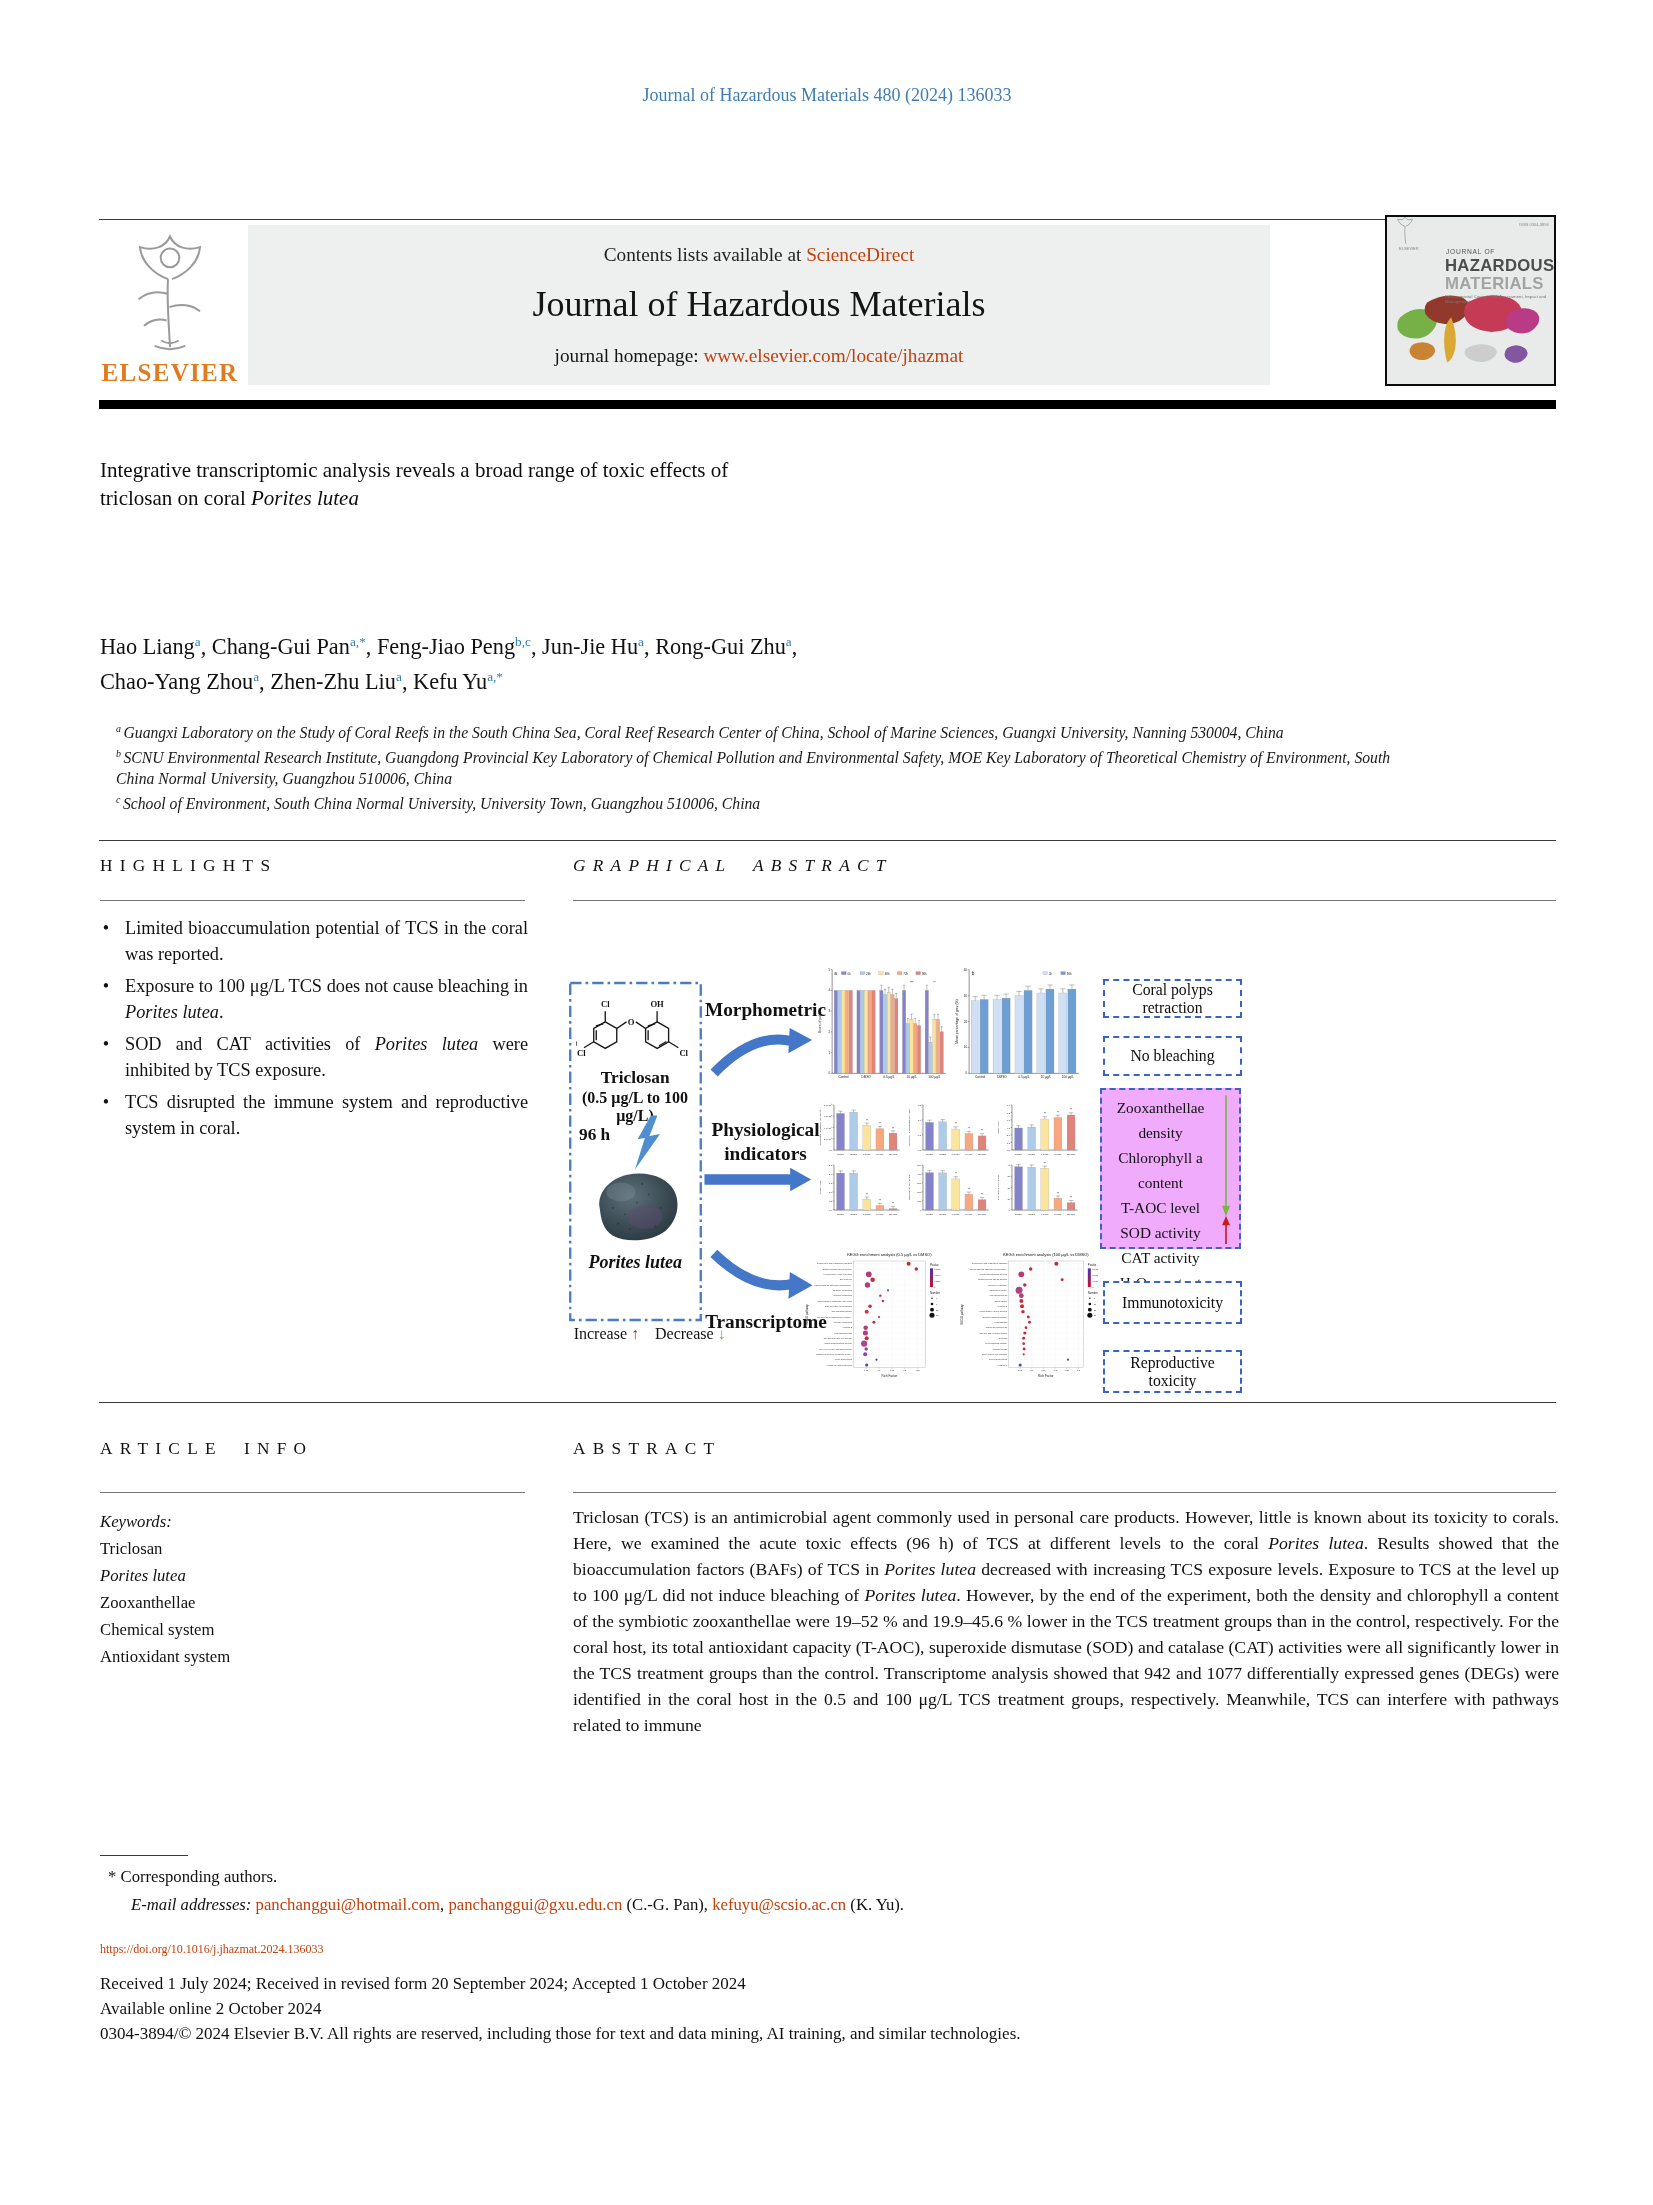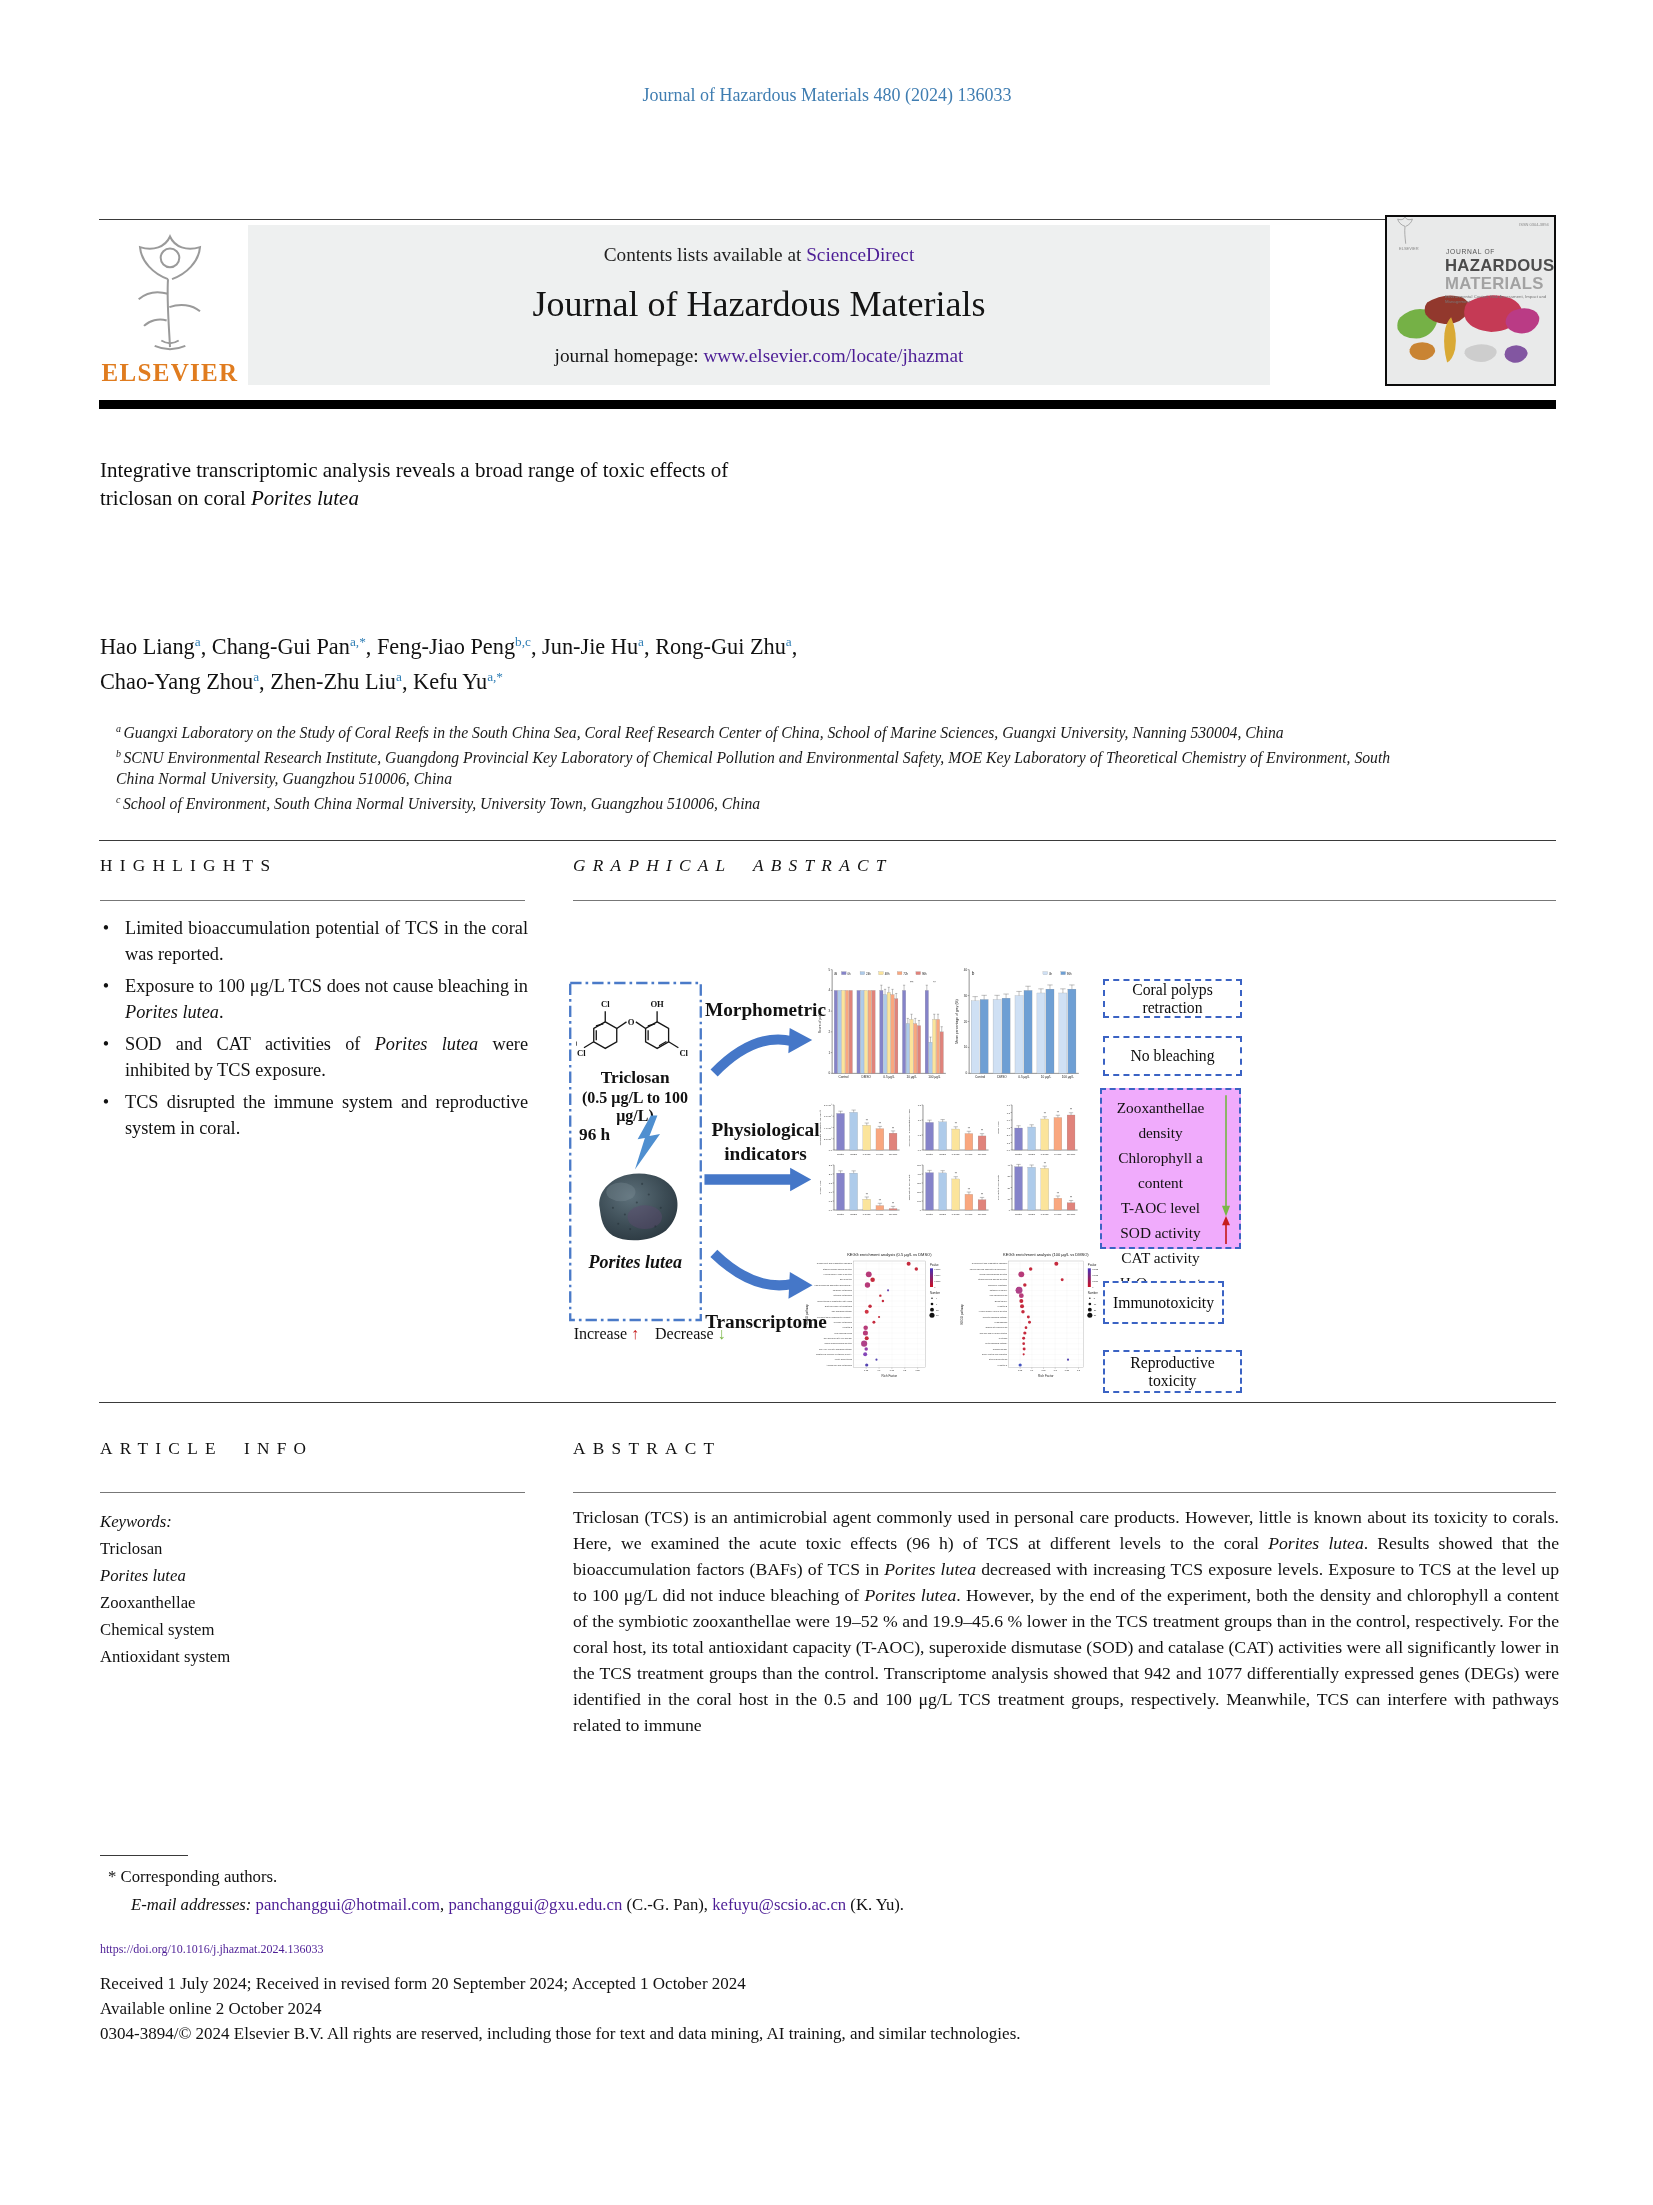--- a/index.html
+++ b/index.html
@@ -1,19 +1,19 @@
 <!DOCTYPE html>
 <html style="font-size:10.7px"><head>
 <meta charset="utf-8">
 <style>
   html,body{margin:0;padding:0;background:#fff;}
   .page{position:relative;width:1654px;height:2205px;background:#ffffff;
         font-family:"Liberation Serif","DejaVu Serif",serif;color:#111;overflow:hidden;}
   .abs{position:absolute;}
-  .lnk{color:#4c1d95;}
+  .lnk{color:#c2410c;}
   em{font-style:italic;}
   .citation{left:0;top:85px;width:1654px;text-align:center;font-size:18px;color:#3f7db1;}
   .rule{position:absolute;background:#3a3a3a;}
   .grayband{left:248px;top:225px;width:1022px;height:160px;background:#eef0f0;text-align:center;}
   .contents-line{margin-top:18.7px;font-size:19.3px;color:#222;}
   .jtitle{margin-top:17.3px;font-size:36px;color:#141414;}
   .homepage{margin-top:20px;font-size:19.3px;color:#141414;}
   .blackbar{left:99px;top:400px;width:1457px;height:8.7px;background:#000;}
   .elslogo{left:100px;top:227px;width:140px;height:160px;}
   .elsword{position:absolute;left:0;bottom:0;width:140px;text-align:center;font-size:25px;
@@ -834,21 +834,21 @@
       <svg style="position:absolute;right:6.7px;top:5.3px;" width="12" height="123" viewBox="0 0 18 184">
         <line x1="9" y1="0" x2="9" y2="168" stroke="#7ab648" stroke-width="2.5"></line>
         <polygon points="3,166 15,166 9,182" fill="#7ab648"></polygon>
       </svg>
       <svg style="position:absolute;right:6.7px;bottom:2.7px;" width="12" height="28" viewBox="0 0 18 42">
         <line x1="9" y1="42" x2="9" y2="12" stroke="#c61e1e" stroke-width="2.5"></line>
         <polygon points="3,14 15,14 9,0" fill="#c61e1e"></polygon>
       </svg>
     </div>
 
-    <div class="gabox" style="left:540px;top:361px;width:121px;height:43px;">Immunotoxicity</div>
+    <div class="gabox" style="left:540px;top:361px;width:139px;height:43px;">Immunotoxicity</div>
     <div class="gabox" style="left:540px;top:430px;width:139px;height:43px;">Reproductive toxicity</div>
   </div>
 
   <div class="rule" style="left:99px;top:1402px;width:1457px;height:1.3px;"></div>
 
   <div class="abs sec-head" style="left:100px;top:1439px;">ARTICLE INFO</div>
   <div class="rule" style="left:100px;top:1492px;width:425px;height:1.3px;background:#777;"></div>
   <div class="abs ai-keywords">
     <div style="font-style:italic;">Keywords:</div>
     <div><span>Triclosan</span></div>

